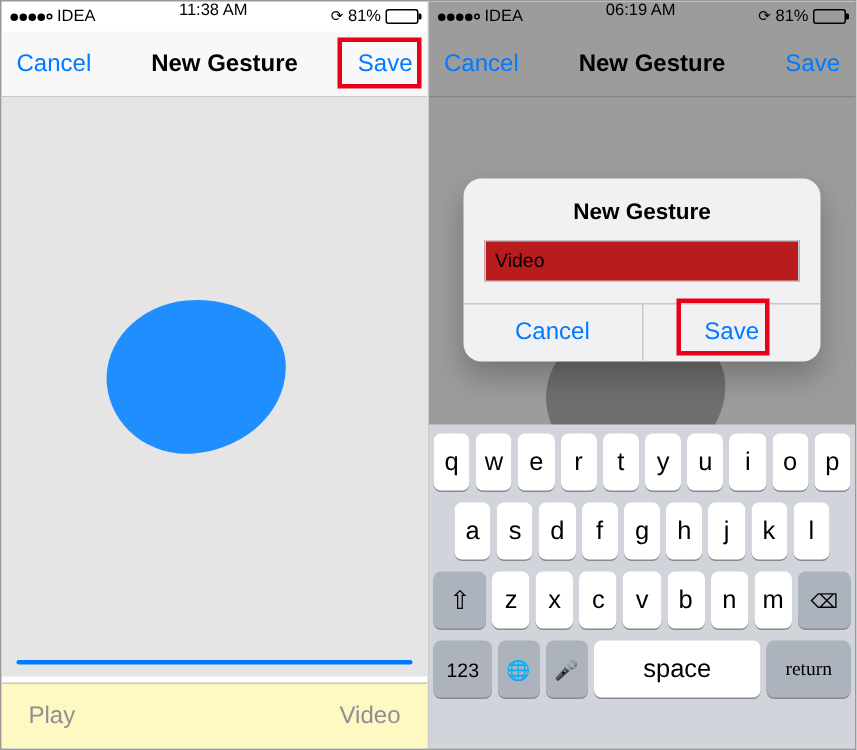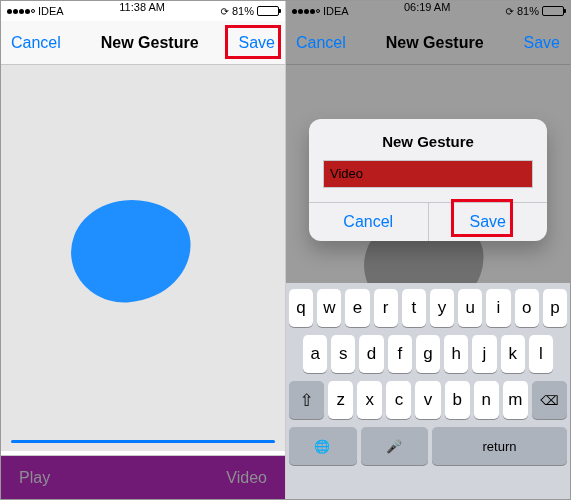--- a/index.html
+++ b/index.html
@@ -63,21 +63,21 @@
     display:flex; align-items:center;
   }
   .progress {
     height:3px; background:#007aff; width:100%; border-radius:2px;
   }
   .bottom-bar {
     position:absolute; bottom:0; left:0; right:0; height:44px;
     display:flex; align-items:center; justify-content:space-between;
     padding:0 18px;
     border-top:1px solid #c8c7cc;
-    background:#701a75;
+    background:#fef9c3;
     color:#8e8e93; font-size:16px;
   }
   .highlight-box {
     position:absolute; border:3px solid #e6001a;
     pointer-events:none;
   }
   
   .dim {
     background:#9c9c9c;
   }
@@ -248,24 +248,26 @@
         <div class="key">c</div>
         <div class="key">v</div>
         <div class="key">b</div>
         <div class="key">n</div>
         <div class="key">m</div>
         <div class="key fn wide">
             <span>⌫</span>
           </div>
       </div>
       <div class="kb-row">
+        <div class="key fn wide">123</div>
         <div class="key fn">
             <span>🌐</span>
           </div>
         <div class="key fn">
             <span>🎤</span>
           </div>
-        <div class="key fn" style="flex:2;">return</div>
+        <div class="key space">space</div>
+        <div class="key fn" style="flex:2;font-family:Liberation Serif, serif;">return</div>
       </div>
     </div>
   </div>
 
 </div>
 
 </body></html>

